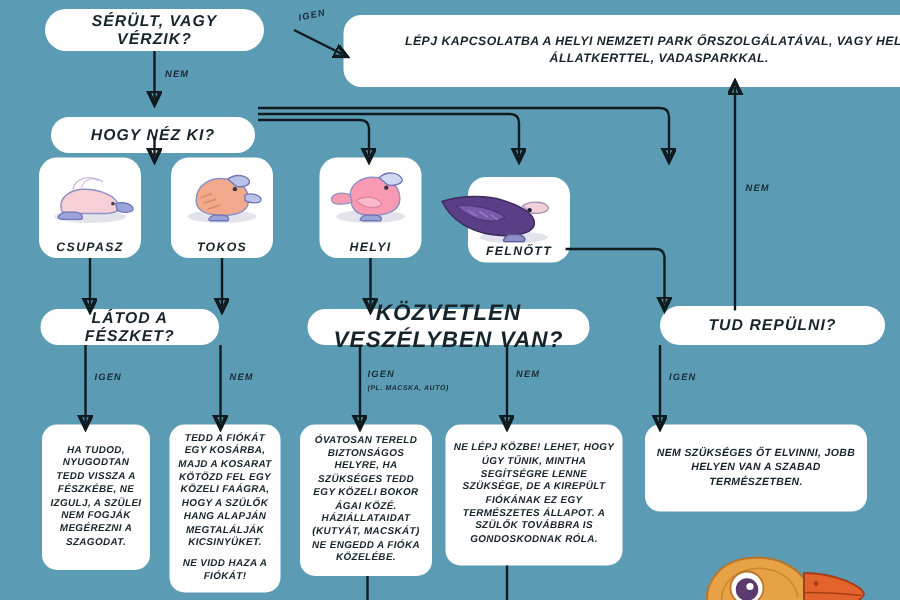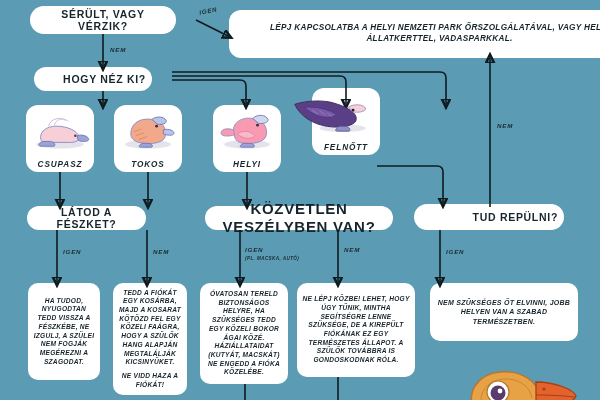--- a/index.html
+++ b/index.html
@@ -22,23 +22,23 @@
     justify-content:center;
     text-align:center;
     color:#16242b;
     letter-spacing:.4px;
     line-height:1.18;
     padding:3px 6px;
   }
   .q {
     font-size:10.5px;
     font-weight:700;
+    font-style:italic;
     border-radius:14px;
     letter-spacing:.7px;
-    justify-content:flex-end;
   }
   .info {
     font-size:8.2px;
     font-weight:700;
     font-style:italic;
     line-height:1.3;
     letter-spacing:.3px;
   }
   .answer {
     font-size:6.6px;
@@ -139,21 +139,21 @@
   </svg>
 
   <div class="box q" style="left:30px; top:6px; width:146px; height:28px;">
     <span>SÉRÜLT, VAGY VÉRZIK?</span>
   </div>
 
   <div class="box info" style="left:229px; top:10px; width:421px; height:48px;">
     <span>LÉPJ KAPCSOLATBA A HELYI NEMZETI PARK ŐRSZOLGÁLATÁVAL, VAGY HELYI ÁLLATKERTTEL, VADASPARKKAL.</span>
   </div>
 
-  <div class="box q" style="left:34px; top:67px; width:118px; height:24px;">
+  <div class="box q" style="left:34px; top:78px; width:136px; height:24px;">
     <span>HOGY NÉZ KI?</span>
   </div>
 
   <div class="card" style="left:26px; top:105px; width:68px; height:67px;">
     <div class="art">
       <svg viewBox="0 0 80 46">
         <ellipse cx="40" cy="39" rx="25" ry="4.5" fill="#d9d9e6" opacity=".75"></ellipse>
         <path d="M20,34 C18,26 26,20 36,20 C48,20 58,25 60,31 C61,35 57,37 50,37 L26,37 C22,37 20,36 20,34 Z" fill="#f7cfd6" stroke="#8e8fc4" stroke-width="1"></path>
         <path d="M28,20 C30,12 40,10 46,14" fill="none" stroke="#c9b6d8" stroke-width="1"></path>
         <path d="M34,19 C36,12 44,11 49,15" fill="none" stroke="#c9b6d8" stroke-width=".8"></path>
@@ -188,21 +188,21 @@
         <path d="M30,28 C36,24 44,25 48,30 C45,34 36,34 30,28 Z" fill="#f8b9cb" stroke="#e07f9d" stroke-width=".8"></path>
         <path d="M46,12 C51,7 60,8 62,13 C63,16 57,18 52,17 Z" fill="#cfd8ef" stroke="#6e74b5" stroke-width=".9"></path>
         <circle cx="51" cy="19" r="1.5" fill="#3b3147"></circle>
         <path d="M26,24 C18,21 12,24 13,28 C14,31 22,31 27,29 Z" fill="#f79ab2" stroke="#8e8fc4" stroke-width=".9"></path>
         <path d="M36,38 C33,40 31,42 35,42 L47,42 C49,40 46,38 43,38 Z" fill="#9ba4d8" stroke="#6e74b5" stroke-width=".9"></path>
       </svg>
     </div>
     <div class="caption">HELYI</div>
   </div>
 
-  <div class="card" style="left:312px; top:88px; width:68px; height:67px;">
+  <div class="card" style="left:312px; top:118px; width:68px; height:57px;">
     <div class="art" style="left:-30px; right:-4px;">
       <svg viewBox="0 0 104 46">
         <ellipse cx="62" cy="40" rx="24" ry="4" fill="#d9d9e6" opacity=".75"></ellipse>
         <path d="M12,15 C24,11 42,10 54,14 C70,19 78,25 76,32 C74,38 58,40 46,38 C32,36 18,28 12,15 Z" fill="#5b3f86" stroke="#3d2a5e" stroke-width="1"></path>
         <path d="M22,18 C34,17 48,20 56,26 C48,31 34,29 22,18 Z" fill="#7a5aa8" stroke="#4a357a" stroke-width=".8"></path>
         <path d="M30,21 L36,25 M38,22 L44,26 M46,24 L51,28" stroke="#9b83c4" stroke-width=".8"></path>
         <path d="M68,18 C74,14 84,15 86,19 C87,22 80,24 74,23 Z" fill="#f2d0da" stroke="#a58fb8" stroke-width=".9"></path>
         <circle cx="73" cy="21" r="1.5" fill="#221a33"></circle>
         <path d="M58,38 C55,41 53,43 57,43 L69,43 C71,41 68,38 65,38 Z" fill="#8e8fc4" stroke="#5b5a95" stroke-width=".9"></path>
       </svg>
@@ -211,21 +211,21 @@
   </div>
 
   <div class="box q" style="left:27px; top:206px; width:119px; height:24px;">
     <span>LÁTOD A FÉSZKET?</span>
   </div>
 
   <div class="box q" style="left:205px; top:206px; width:188px; height:24px; font-size:15px;">
     <span>KÖZVETLEN VESZÉLYBEN VAN?</span>
   </div>
 
-  <div class="box q" style="left:414px; top:204px; width:150px; height:26px;">
+  <div class="box q" style="left:440px; top:204px; width:150px; height:26px;">
     <span>TUD REPÜLNI?</span>
   </div>
 
   <div class="box answer" style="left:28px; top:283px; width:72px; height:97px;">
     <span>HA TUDOD, NYUGODTAN TEDD VISSZA A FÉSZKÉBE, NE IZGULJ, A SZÜLEI NEM FOGJÁK MEGÉREZNI A SZAGODAT.</span>
   </div>
 
   <div class="box answer" style="left:113px; top:283px; width:74px; height:112px; flex-direction:column; justify-content:center;">
     <span>TEDD A FIÓKÁT EGY KOSÁRBA, MAJD A KOSARAT KÖTÖZD FEL EGY KÖZELI FAÁGRA, HOGY A SZÜLŐK HANG ALAPJÁN MEGTALÁLJÁK KICSINYÜKET.</span>
     <span class="sub">NE VIDD HAZA A FIÓKÁT!</span>

